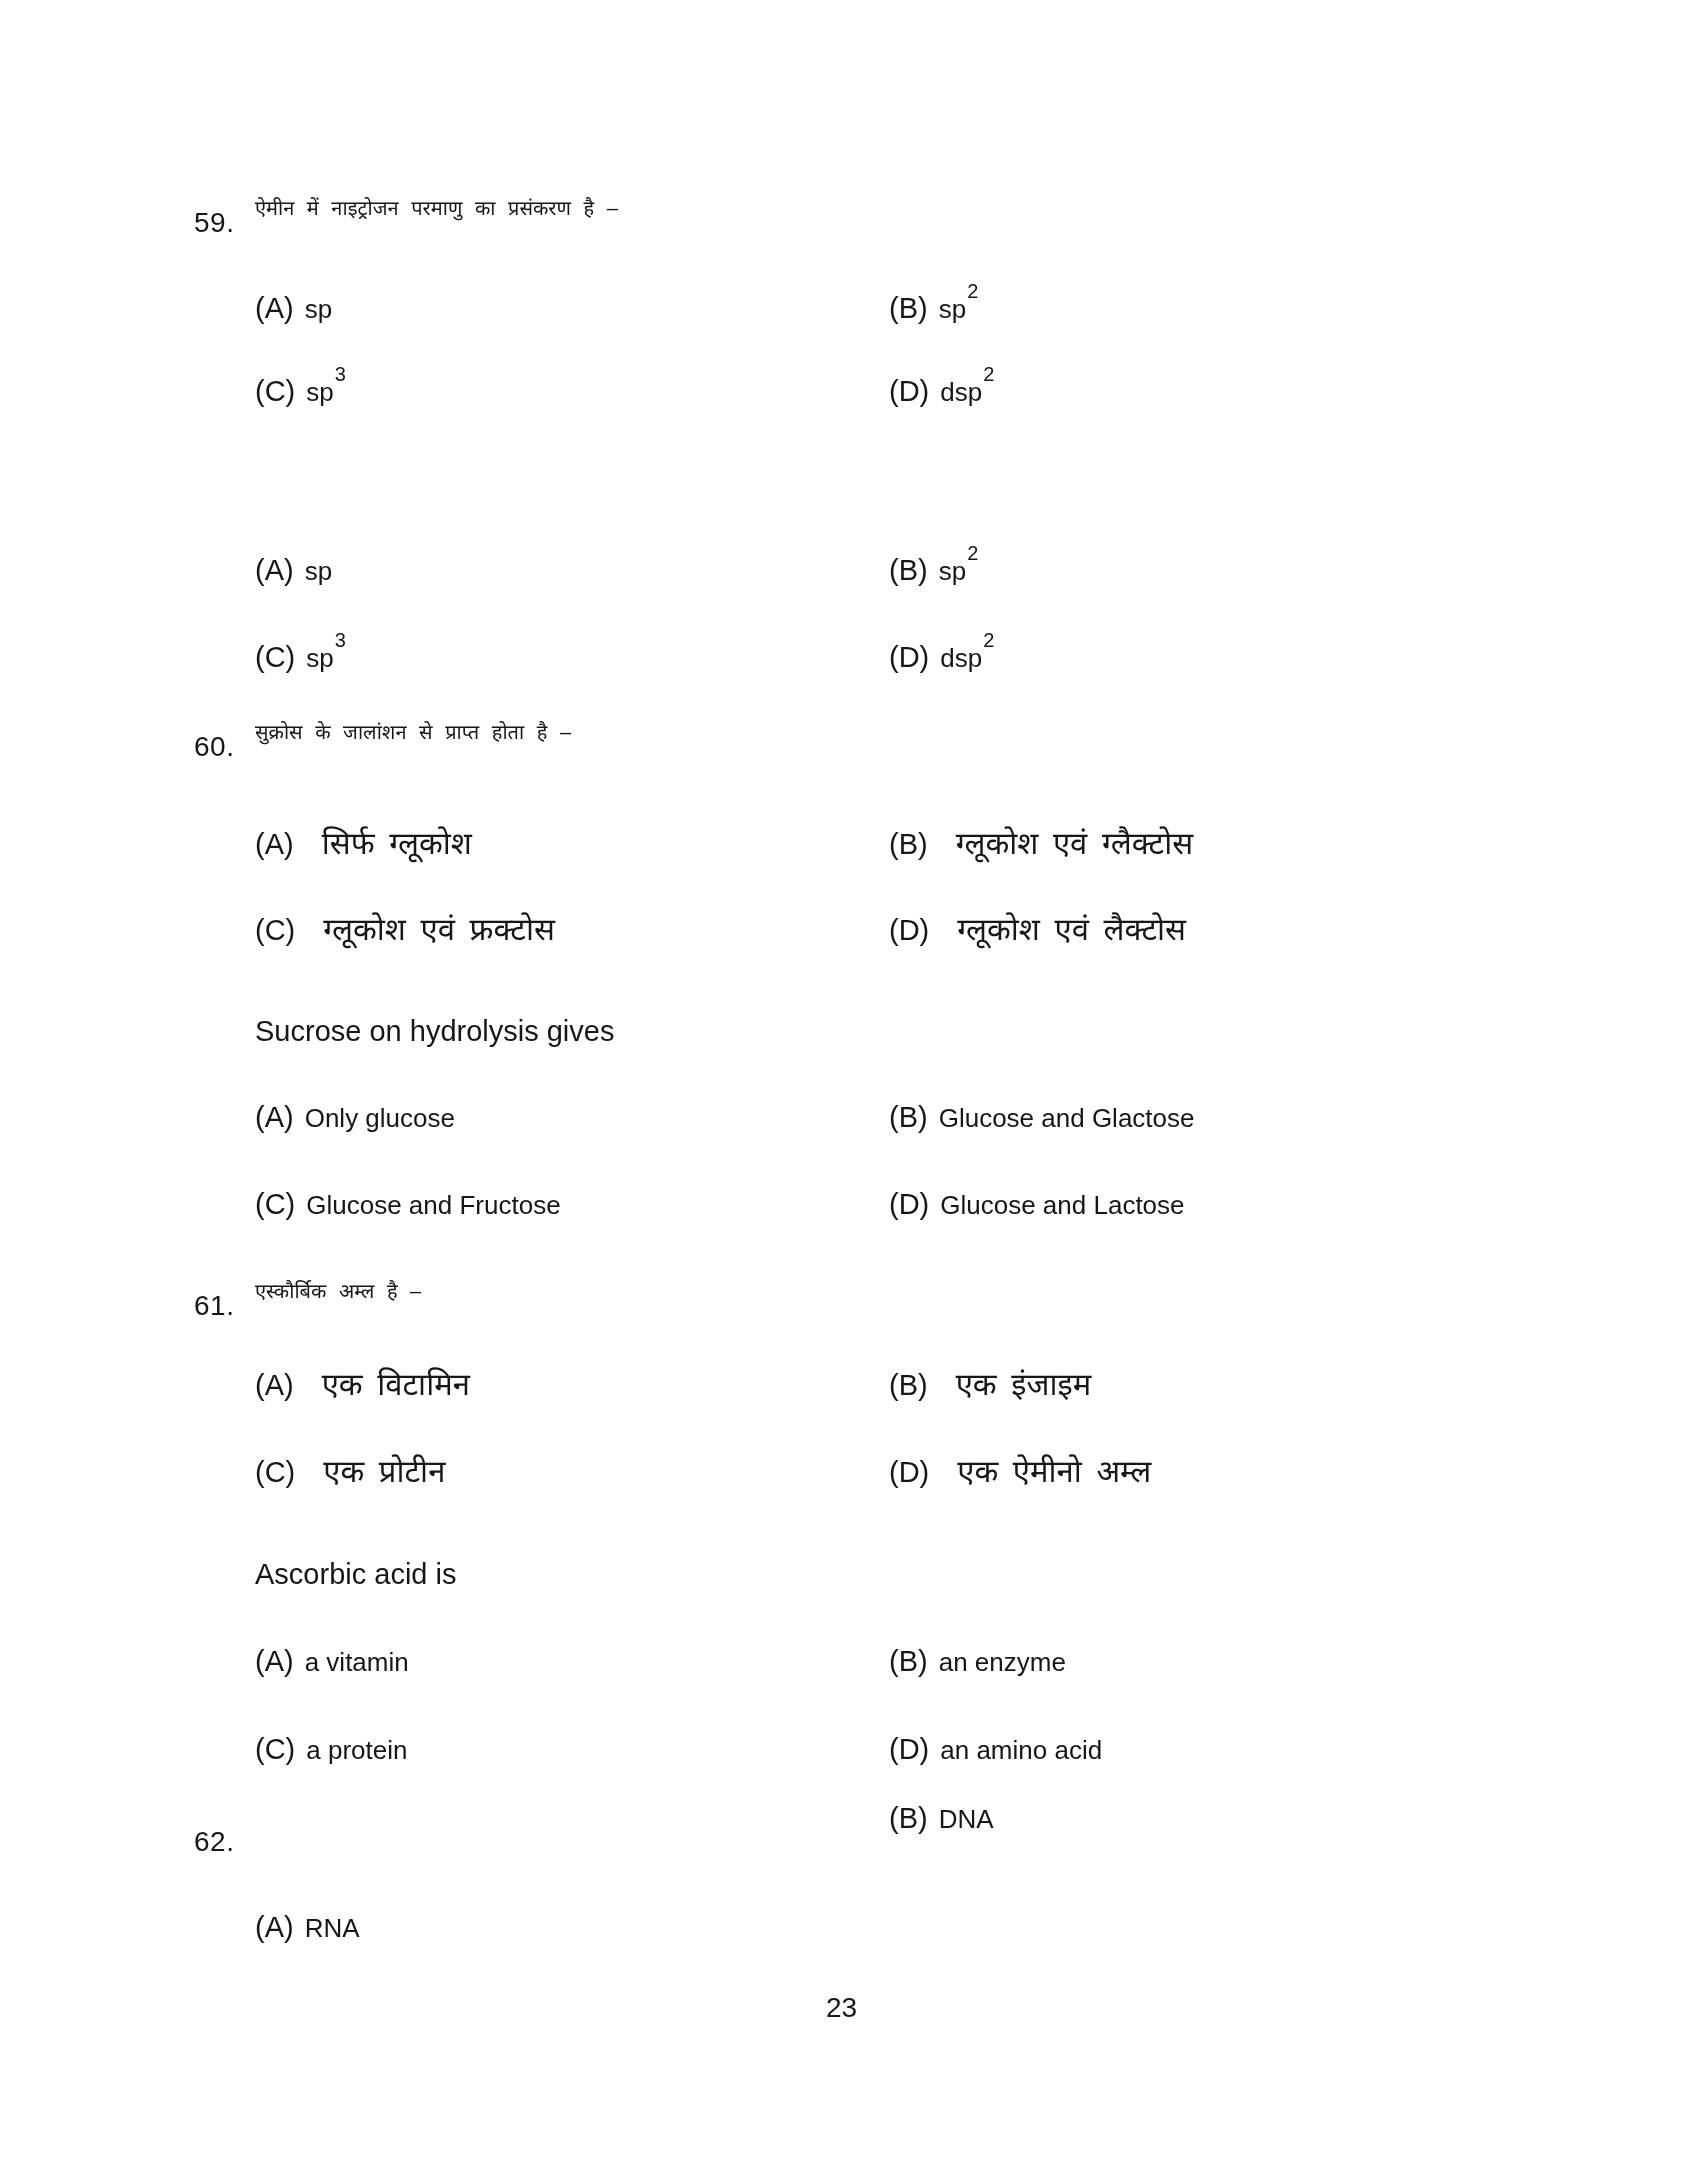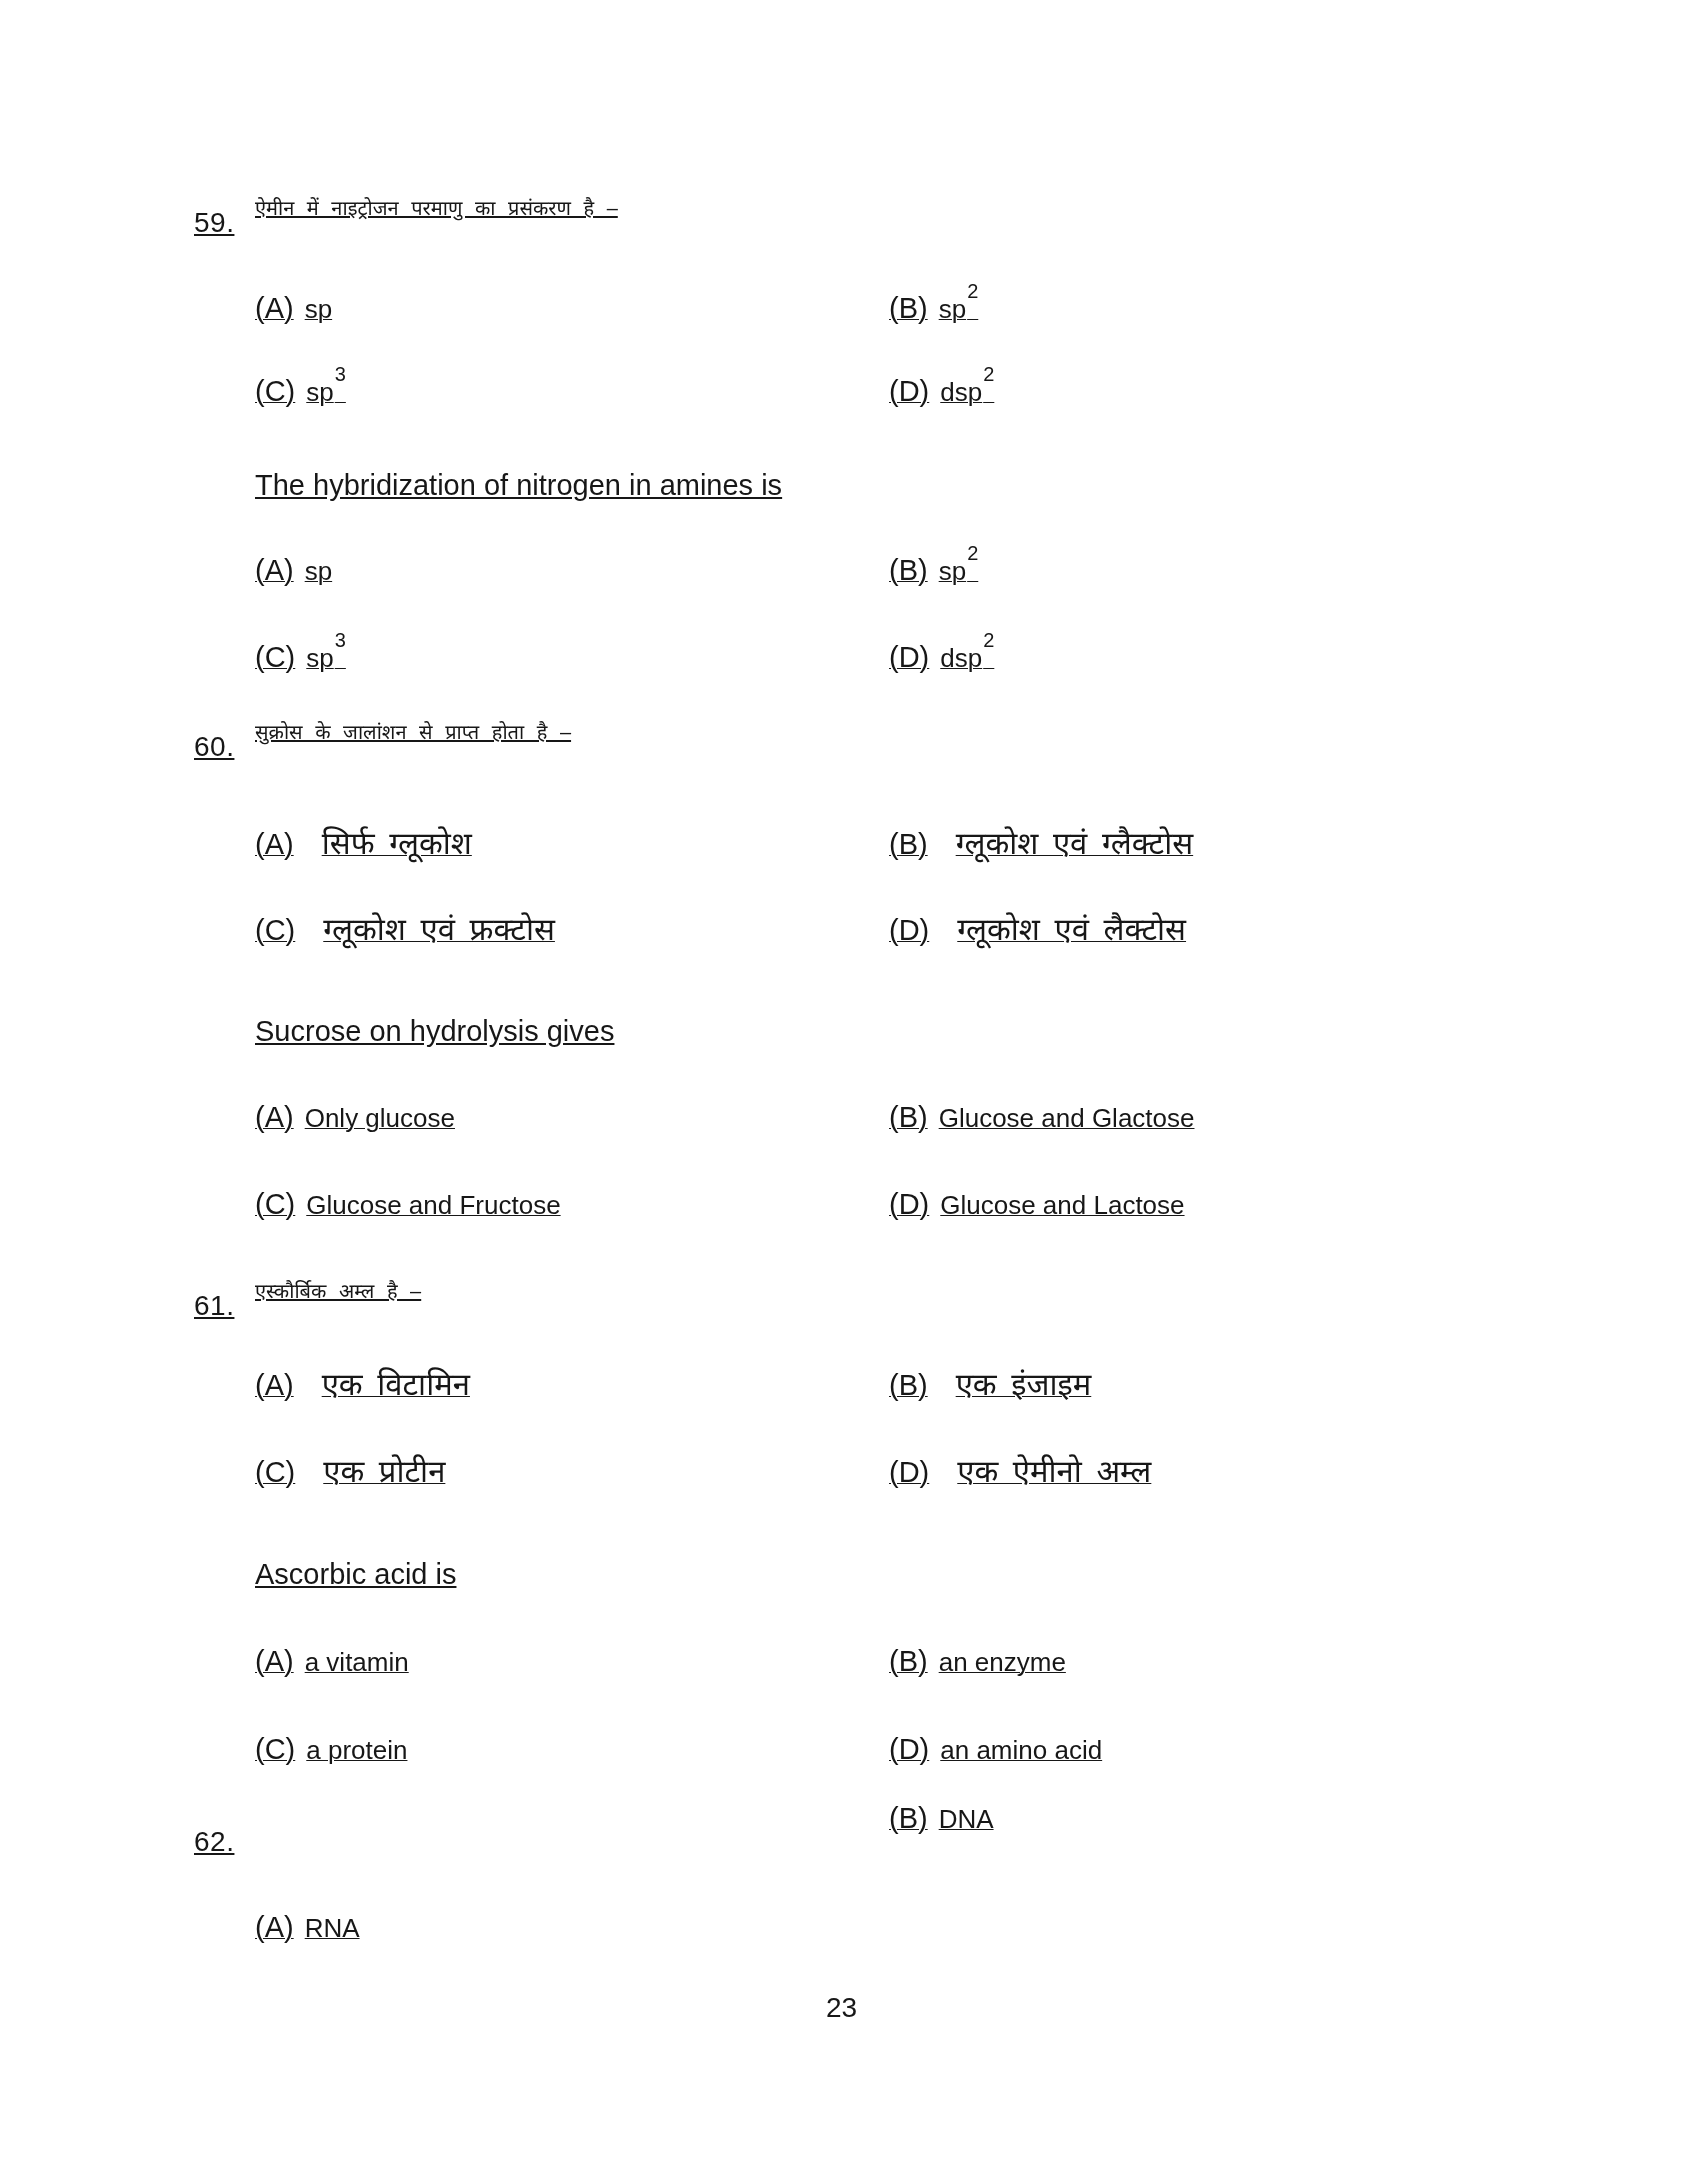--- a/index.html
+++ b/index.html
@@ -13,21 +13,20 @@
     height: 2178px;
     background: #ffffff;
     font-family: "Liberation Sans", "DejaVu Sans", sans-serif;
     color: #171717;
     overflow: hidden;
   }
   .cell {
     position: absolute;
     white-space: nowrap;
     line-height: 1.25;
-    text-decoration: underline;
   }
   
   .num {
     font-size: 28px;
     letter-spacing: 0.5px;
   }
   
   .hq {
     font-size: 20px;
     word-spacing: 7px;
@@ -68,21 +67,20 @@
 <div class="page">
 
   <div class="cell num" style="left:194px;top:205px">59.</div>
   <div class="cell hq" style="left:255px;top:196px">ऐमीन में नाइट्रोजन परमाणु का प्रसंकरण है –</div>
 
   <div class="cell opt" style="left:255px;top:290px"><span class="letter">(A)</span><span class="t-latin">sp</span></div>
   <div class="cell opt" style="left:889px;top:290px"><span class="letter">(B)</span><span class="t-latin">sp</span><sup class="s">2</sup></div>
   <div class="cell opt" style="left:255px;top:373px"><span class="letter">(C)</span><span class="t-latin">sp</span><sup class="s">3</sup></div>
   <div class="cell opt" style="left:889px;top:373px"><span class="letter">(D)</span><span class="t-latin">dsp</span><sup class="s">2</sup></div>
 
-  <div class="cell eq" style="left:255px;top:467px">The hybridization of nitrogen in amines is</div>
 
   <div class="cell opt" style="left:255px;top:552px"><span class="letter">(A)</span><span class="t-latin">sp</span></div>
   <div class="cell opt" style="left:889px;top:552px"><span class="letter">(B)</span><span class="t-latin">sp</span><sup class="s">2</sup></div>
   <div class="cell opt" style="left:255px;top:639px"><span class="letter">(C)</span><span class="t-latin">sp</span><sup class="s">3</sup></div>
   <div class="cell opt" style="left:889px;top:639px"><span class="letter">(D)</span><span class="t-latin">dsp</span><sup class="s">2</sup></div>
 
   <div class="cell num" style="left:194px;top:729px">60.</div>
   <div class="cell hq" style="left:255px;top:720px">सुक्रोस के जालांशन से प्राप्त होता है –</div>
 
   <div class="cell opt" style="left:255px;top:825px"><span class="letter">(A)</span><span class="t-hindi">सिर्फ ग्लूकोश</span></div>

